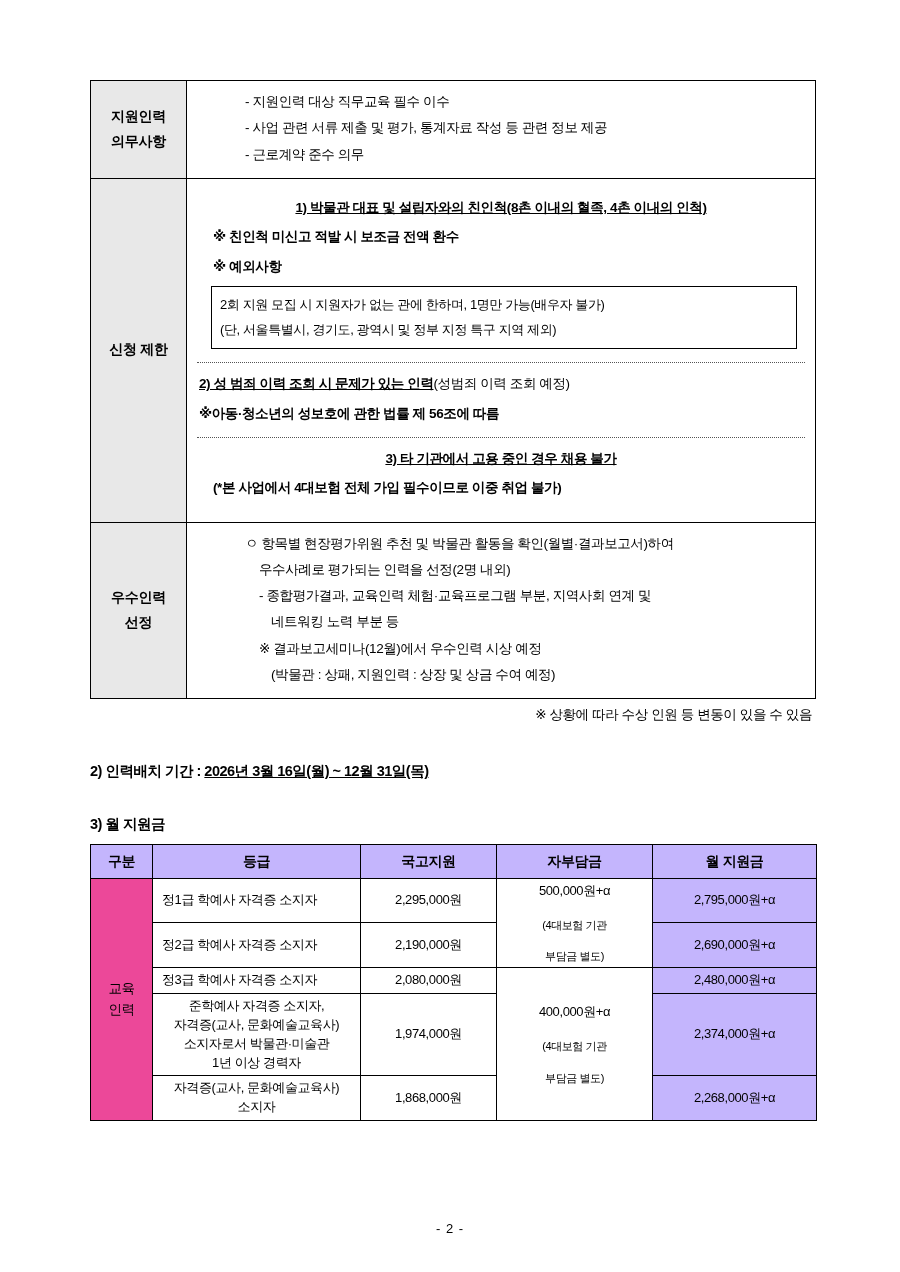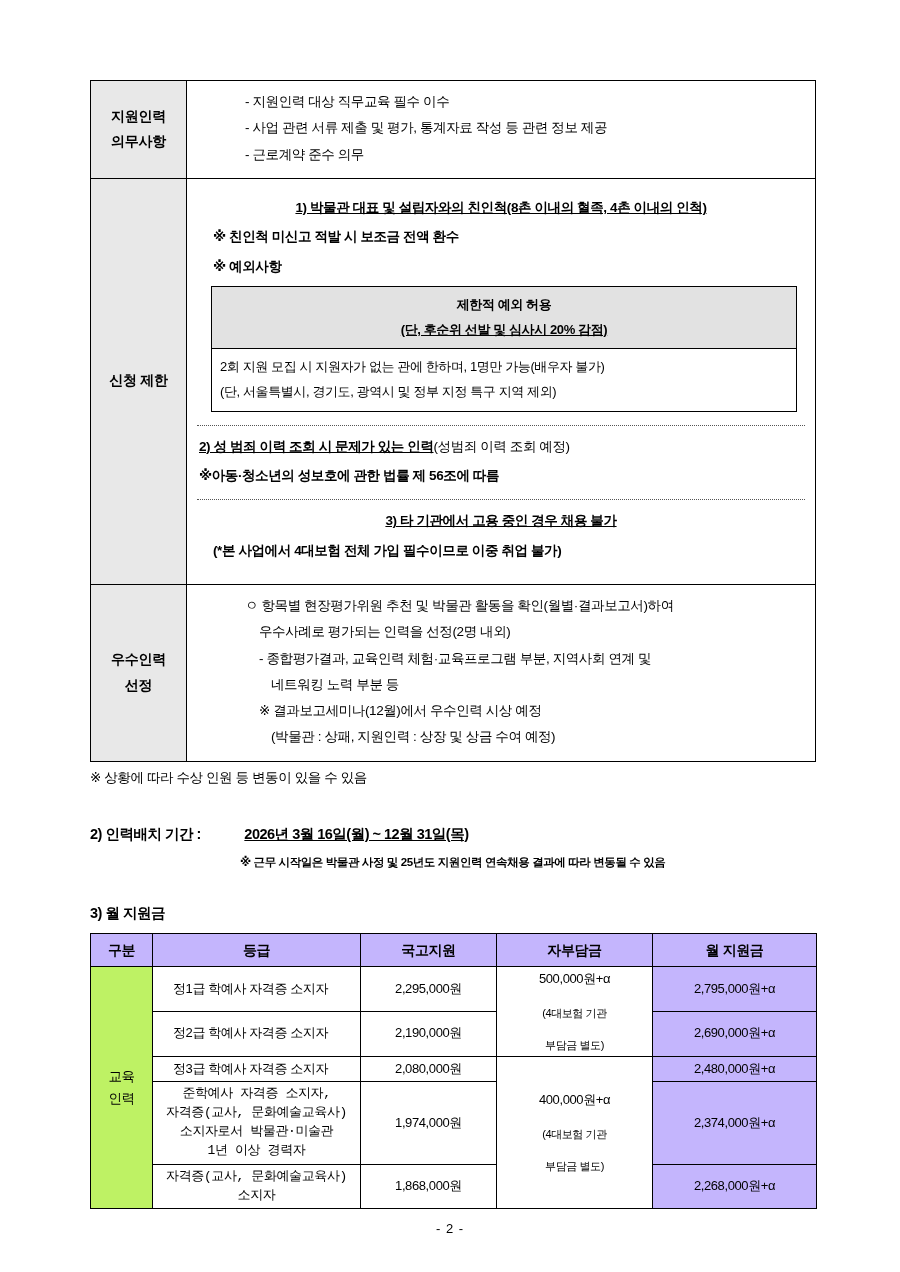--- a/index.html
+++ b/index.html
@@ -86,36 +86,36 @@
   table.inner td.head {
     background: #e2e2e2;
     text-align: center;
     font-weight: bold;
   }
   table.inner td.head .l2 { text-decoration: underline; }
 
   
   .note-right {
     width: 726px;
-    text-align: left;
+    text-align: right;
     font-size: 13.5px;
     letter-spacing: -0.4px;
     margin-top: 7px;
     padding-right: 4px;
     box-sizing: border-box;
   }
 
   
   .h-item {
     font-size: 14.5px;
     font-weight: bold;
     letter-spacing: -0.5px;
     margin-top: 38px;
   }
-  .h-item .u { text-decoration: underline; margin-left: 40px; }
+  .h-item .u { text-decoration: underline; }
   .sub-note {
     font-size: 11.5px;
     font-weight: bold;
     letter-spacing: -0.4px;
     margin-top: 11px;
     padding-left: 150px;
   }
   .h-item2 {
     font-size: 14.5px;
     font-weight: bold;
@@ -140,31 +140,30 @@
     line-height: 1.45;
   }
   table.t2 thead th {
     background: #c4b5fd;
     font-weight: bold;
     font-size: 14px;
     padding: 6px 4px;
   }
   table.t2 td.grade {
     text-align: left;
-    padding-left: 20px;
+    padding-left: 9px;
     font-size: 13px;
   }
   table.t2 td.grade.center {
     text-align: center;
     padding-left: 4px;
     line-height: 1.45;
-    font-family: Liberation Mono, monospace;
   }
   table.t2 td.cat {
-    background: #bef264;
+    background: #ec4899;
     font-weight: normal;
     font-size: 13.5px;
     line-height: 1.6;
     margin-top: 40px;
   }
   td.lilac {
     background: #c4b5fd;
   }
   .small {
     font-size: 11px;
@@ -212,26 +211,20 @@
         </td>
         <td class="bodycell restrict">
 
           <div class="sec">
             <div class="ln b u">1) 박물관 대표 및 설립자와의 친인척(8촌 이내의 혈족, 4촌 이내의 인척)</div>
             <div class="ln b indent1">※ 친인척 미신고 적발 시 보조금 전액 환수</div>
             <div class="ln b indent1">※ 예외사항</div>
 
             <table class="inner">
               <tbody>
-                <tr>
-                  <td class="head">
-                    <div>제한적 예외 허용</div>
-                    <div class="l2">(단, 후순위 선발 및 심사시 20% 감점)</div>
-                  </td>
-                </tr>
                 <tr>
                   <td>
                     <div>2회 지원 모집 시 지원자가 없는 관에 한하며, 1명만 가능(배우자 불가)</div>
                     <div>(단, 서울특별시, 경기도, 광역시 및 정부 지정 특구 지역 제외)</div>
                   </td>
                 </tr>
               </tbody>
             </table>
           </div>
 
@@ -263,21 +256,20 @@
         </td>
       </tr>
     </tbody>
   </table>
 
   <div class="note-right">※ 상황에 따라 수상 인원 등 변동이 있을 수 있음</div>
 
   <div class="h-item">
     <span>2) 인력배치 기간 : </span><span class="u">2026년 3월 16일(월) ~ 12월 31일(목)</span>
   </div>
-  <div class="sub-note">※ 근무 시작일은 박물관 사정 및 25년도 지원인력 연속채용 결과에 따라 변동될 수 있음</div>
 
   <div class="h-item2">3) 월 지원금</div>
 
   <table class="t2">
     <colgroup>
       <col style="width:62px">
       <col style="width:208px">
       <col style="width:136px">
       <col style="width:156px">
       <col style="width:164px">

